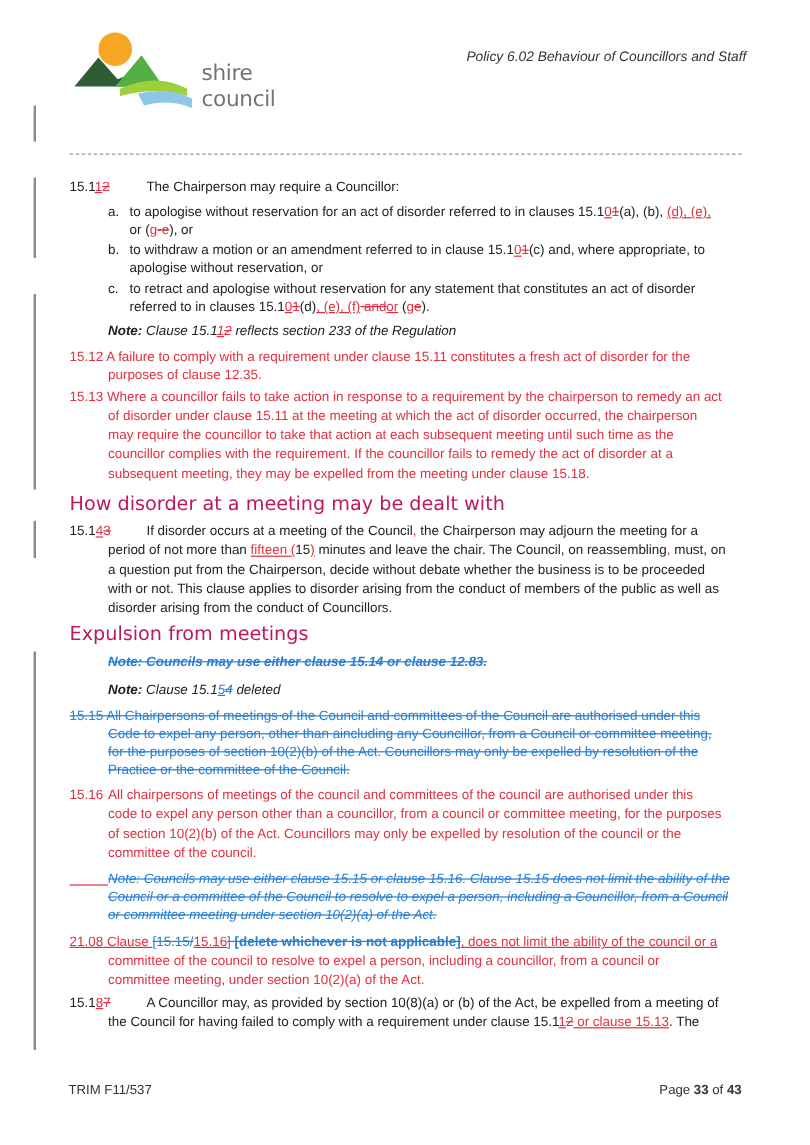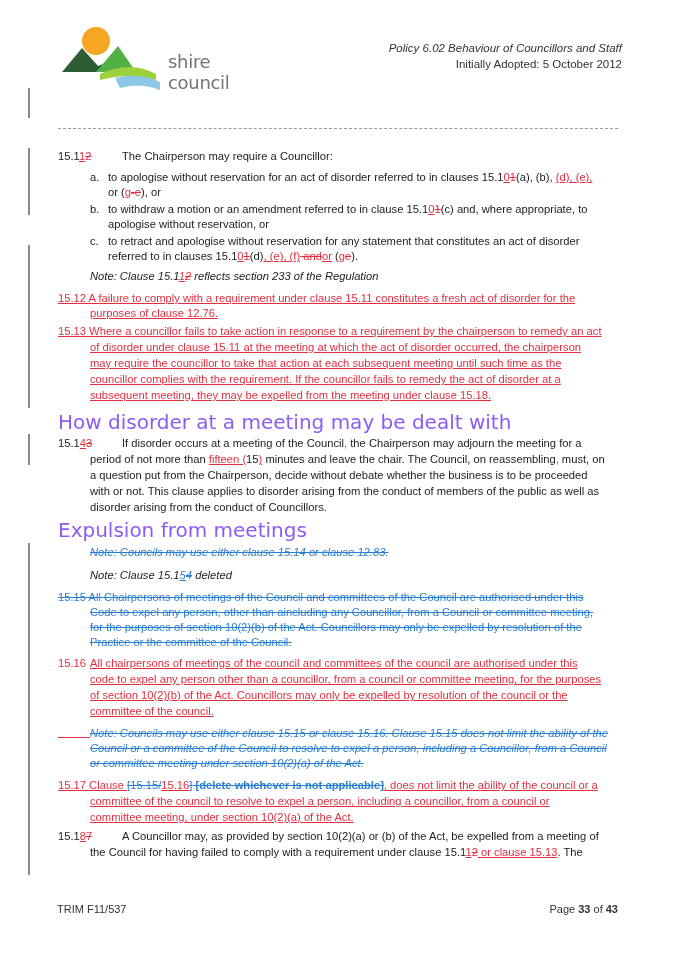--- a/index.html
+++ b/index.html
@@ -12,44 +12,43 @@
   .hdr { right:53px; top:40px; text-align:right; font-size:11.5px; line-height:16px; color:#333; }
   .hdr .it { font-style:italic; }
   .sep { left:58px; top:128px; width:560px; border-top:1.5px dashed #999; }
   .cbar { left:28px; width:2px; background:#8a8a8a; }
   .ins { color:#e03040; text-decoration:underline; }
   .del { color:#e03040; text-decoration:line-through; }
   .bdel { color:#2a7fd0; text-decoration:line-through; }
   .bins { color:#2a7fd0; text-decoration:underline; }
   .red { color:#e03040; }
   .line { position:absolute; white-space:nowrap; }
-  .h2 { font-family:"DejaVu Sans", sans-serif; font-size:20px; color:#8b5cf6; }
-  .note-b { font-weight:normal; font-style:italic; }
+  .h2 { font-family:"DejaVu Sans", sans-serif; font-size:16px; color:#be185d; }
+  .note-b { font-weight:bold; font-style:italic; }
   .it { font-style:italic;text-align:right; }
-  .redblock { color:#e03040; text-decoration:underline; }
+  .redblock { color:#e03040; }
   .blueblock { color:#2a7fd0; text-decoration:line-through; }
   .footer { font-size:11px; color:#333; }
 </style>
 </head>
 <body>
 
 <div class="abs logo">
   <svg width="100" height="72" viewBox="0 0 100 72">
     <circle cx="36" cy="19" r="14" fill="#f5a623"></circle>
     <path d="M2 50 L22 26 L38 44 L48 40 L56 50 Z" fill="#2e5d34"></path>
     <path d="M36 50 L58 24 L76 50 Z" fill="#52b045"></path>
     <path d="M40 52 Q70 38 96 52 L96 58 Q70 50 40 58 Z" fill="#9ecf3c"></path>
     <path d="M55 56 Q80 50 100 60 L100 68 Q80 60 60 66 Z" fill="#8cc7e8"></path>
   </svg>
   <span class="logo-text2">shire council</span>
 </div>
 
 <div class="abs hdr">
   <div class="it">Policy 6.02 Behaviour of Councillors and Staff</div>
-  <div>Initially Adopted: 5 October 2012</div>
 </div>
 
 <div class="abs sep"></div>
 
 <div class="abs cbar" style="top:88px;height:30px"></div>
 <div class="abs cbar" style="top:148px;height:67px"></div>
 <div class="abs cbar" style="top:245px;height:163px"></div>
 <div class="abs cbar" style="top:434px;height:31px"></div>
 <div class="abs cbar" style="top:543px;height:332px"></div>
 
@@ -64,21 +63,21 @@
 <div class="line" style="left:108px;top:203px"><span>to withdraw a motion or an amendment referred to in clause 15.1</span><span class="ins">0</span><span class="del">1</span><span>(c) and, where appropriate, to</span></div>
 <div class="line" style="left:108px;top:218px">apologise without reservation, or</div>
 
 <div class="line" style="left:90px;top:235px">c.</div>
 <div class="line" style="left:108px;top:235px">to retract and apologise without reservation for any statement that constitutes an act of disorder</div>
 <div class="line" style="left:108px;top:250px"><span>referred to in clauses 15.1</span><span class="ins">0</span><span class="del">1</span><span>(d)</span><span class="ins">, (e), (f)</span><span class="del"> and</span><span class="ins">or</span><span> (</span><span class="ins">g</span><span class="del">e</span><span>).</span></div>
 
 <div class="line" style="left:90px;top:270px"><span class="note-b">Note:</span><span class="it"> Clause 15.1</span><span class="it ins">1</span><span class="it del">2</span><span class="it"> reflects section 233 of the Regulation</span></div>
 
 <div class="line redblock" style="left:58px;top:292px">15.12 A failure to comply with a requirement under clause 15.11 constitutes a fresh act of disorder for the</div>
-<div class="line redblock" style="left:90px;top:307px">purposes of clause 12.76.</div>
+<div class="line redblock" style="left:90px;top:307px">purposes of clause 12.35.</div>
 
 <div class="line redblock" style="left:58px;top:325px">15.13 Where a councillor fails to take action in response to a requirement by the chairperson to remedy an act</div>
 <div class="line redblock" style="left:90px;top:341px">of disorder under clause 15.11 at the meeting at which the act of disorder occurred, the chairperson</div>
 <div class="line redblock" style="left:90px;top:357px">may require the councillor to take that action at each subsequent meeting until such time as the</div>
 <div class="line redblock" style="left:90px;top:373px">councillor complies with the requirement. If the councillor fails to remedy the act of disorder at a</div>
 <div class="line redblock" style="left:90px;top:389px">subsequent meeting, they may be expelled from the meeting under clause 15.18.</div>
 
 <div class="line h2" style="left:58px;top:410px">How disorder at a meeting may be dealt with</div>
 
 <div class="line" style="left:58px;top:437px"><span>15.1</span><span class="ins">4</span><span class="del">3</span></div>
@@ -103,22 +102,22 @@
 <div class="line redblock" style="left:90px;top:657px">All chairpersons of meetings of the council and committees of the council are authorised under this</div>
 <div class="line redblock" style="left:90px;top:673px">code to expel any person other than a councillor, from a council or committee meeting, for the purposes</div>
 <div class="line redblock" style="left:90px;top:689px">of section 10(2)(b) of the Act. Councillors may only be expelled by resolution of the council or the</div>
 <div class="line redblock" style="left:90px;top:705px">committee of the council.</div>
 
 <div class="abs" style="left:58px;top:737px;width:32px;border-top:1px solid #e03040"></div>
 <div class="line blueblock it" style="left:90px;top:727px">Note: Councils may use either clause 15.15 or clause 15.16. Clause 15.15 does not limit the ability of the</div>
 <div class="line blueblock it" style="left:90px;top:742px">Council or a committee of the Council to resolve to expel a person, including a Councillor, from a Council</div>
 <div class="line blueblock it" style="left:90px;top:757px">or committee meeting under section 10(2)(a) of the Act.</div>
 
-<div class="line" style="left:58px;top:779px"><span class="ins">15.17</span><span class="ins"> Clause </span><span class="bdel">[15.15/</span><span class="ins">15.16</span><span class="bdel">]</span><span class="bdel" style="font-weight:bold"> [delete whichever is not applicable]</span><span class="ins">, does not limit the ability of the council or a</span></div>
+<div class="line" style="left:58px;top:779px"><span class="ins">21.08</span><span class="ins"> Clause </span><span class="bdel">[15.15/</span><span class="ins">15.16</span><span class="bdel">]</span><span class="bdel" style="font-weight:bold"> [delete whichever is not applicable]</span><span class="ins">, does not limit the ability of the council or a</span></div>
 <div class="line redblock" style="left:90px;top:795px">committee of the council to resolve to expel a person, including a councillor, from a council or</div>
 <div class="line redblock" style="left:90px;top:811px">committee meeting, under section 10(2)(a) of the Act.</div>
 
 <div class="line" style="left:58px;top:830px"><span>15.1</span><span class="ins">8</span><span class="del">7</span></div>
-<div class="line" style="left:122px;top:830px">A Councillor may, as provided by section 10(2)(a) or (b) of the Act, be expelled from a meeting of</div>
+<div class="line" style="left:122px;top:830px">A Councillor may, as provided by section 10(8)(a) or (b) of the Act, be expelled from a meeting of</div>
 <div class="line" style="left:90px;top:846px"><span>the Council for having failed to comply with a requirement under clause 15.1</span><span class="ins">1</span><span class="del">2</span><span class="ins"> or clause 15.13</span><span>. The</span></div>
 
 <div class="line footer" style="left:57px;top:903px">TRIM F11/537</div>
 <div class="line footer" style="right:57px;top:903px"><span>Page </span><b>33</b><span> of </span><b>43</b></div>
 
 </body></html>

